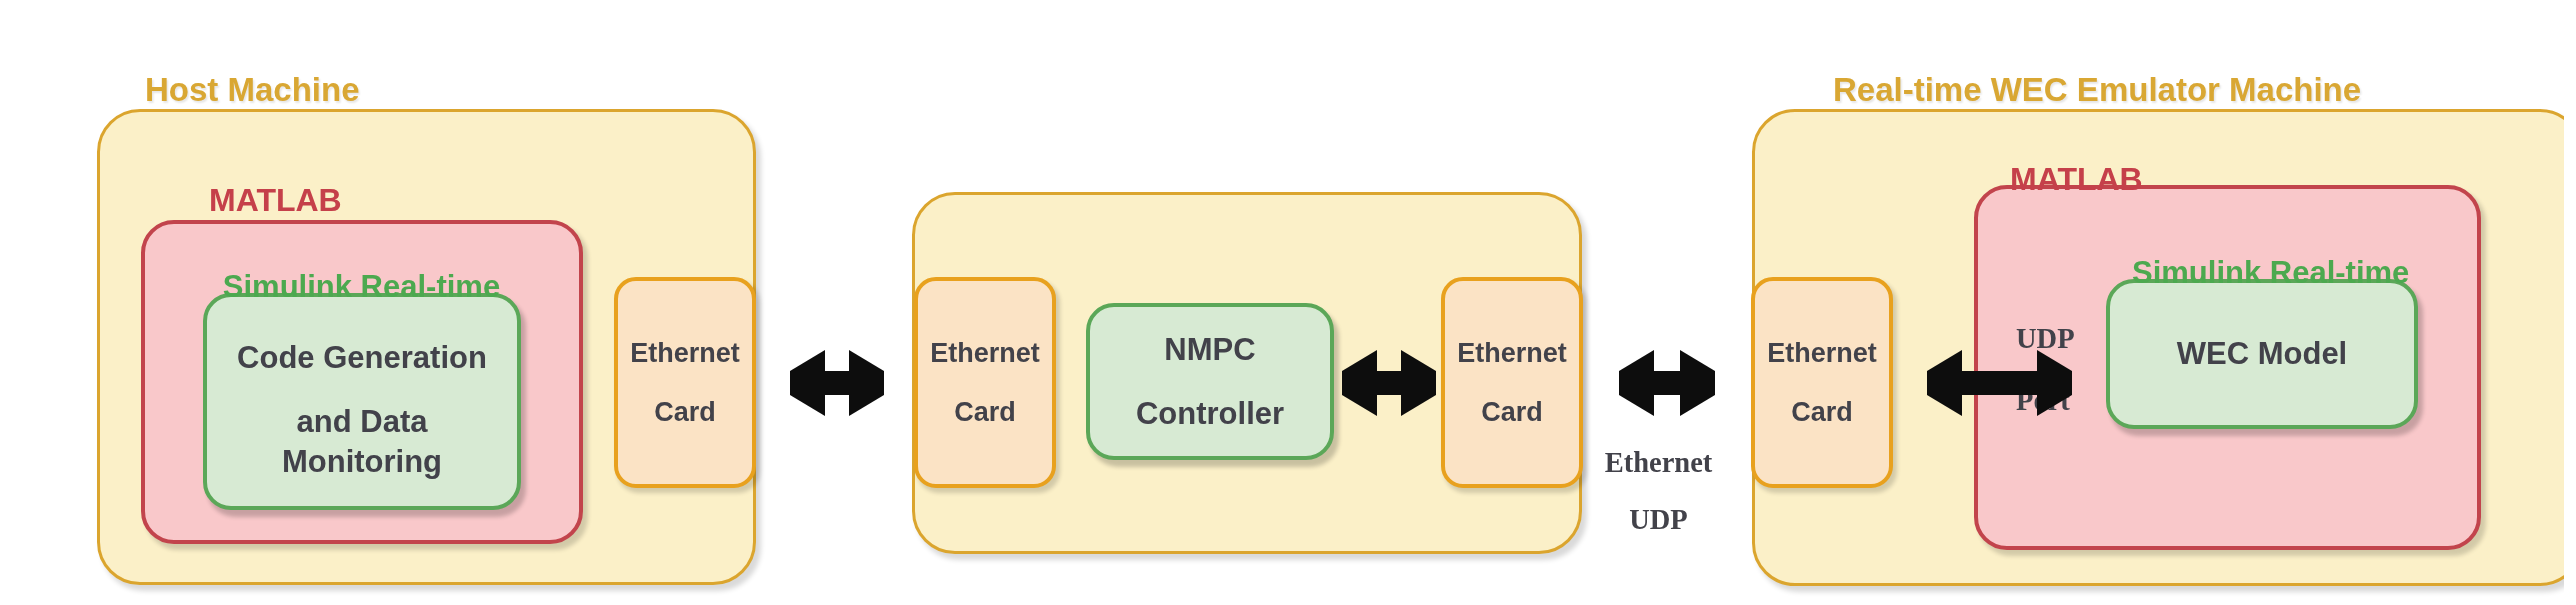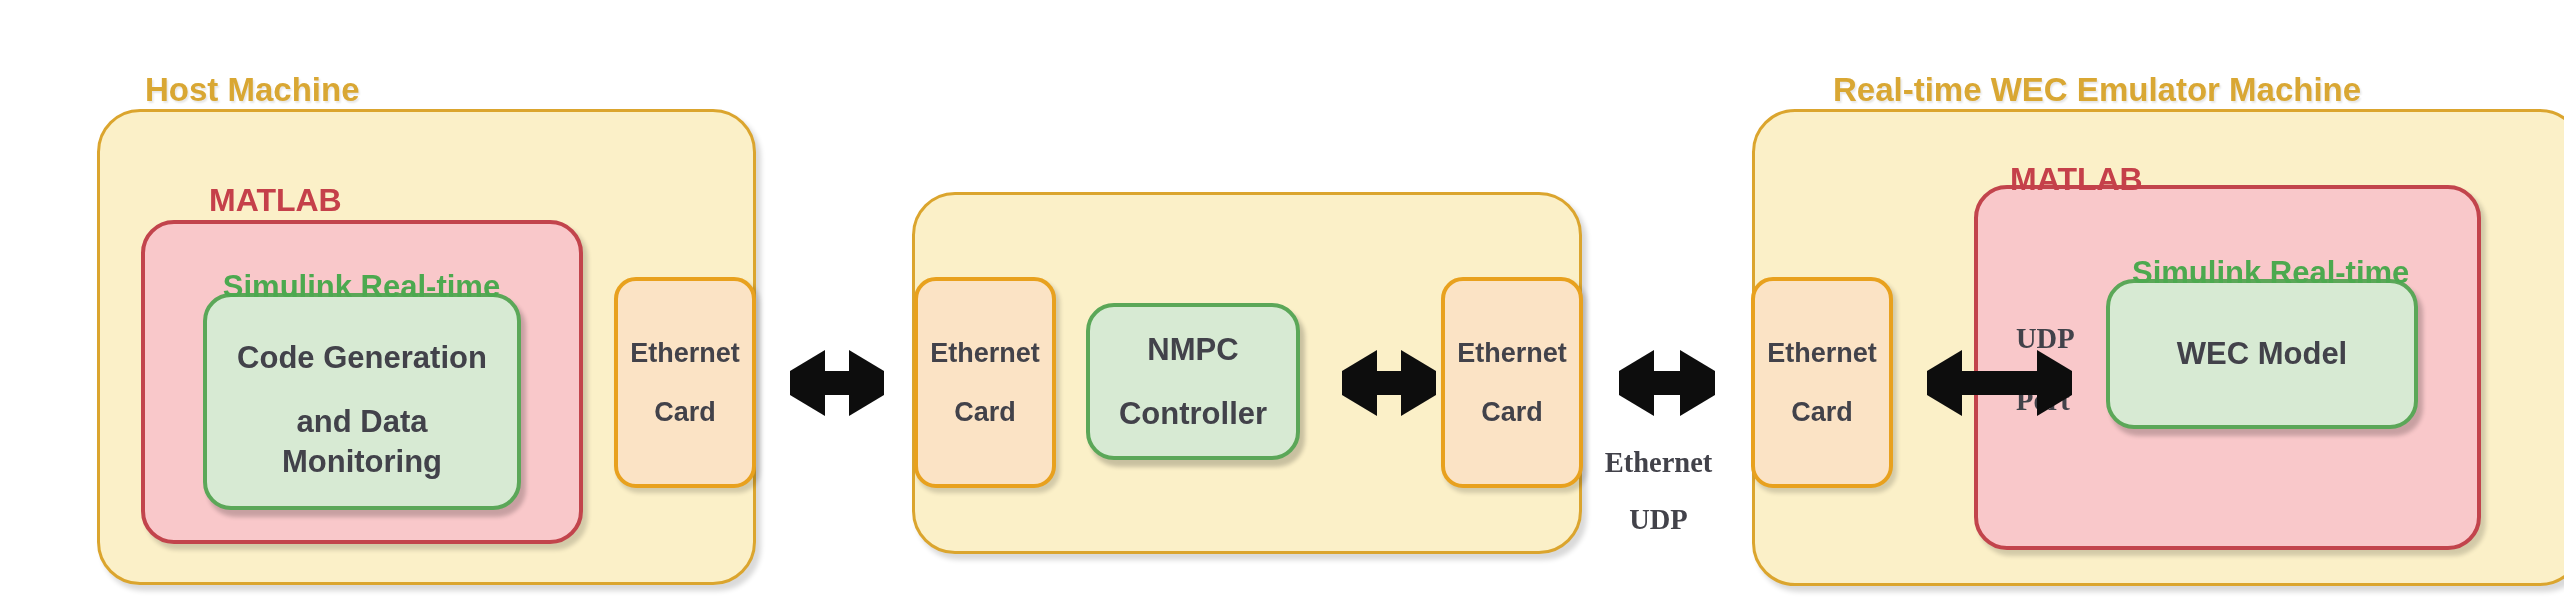--- a/index.html
+++ b/index.html
@@ -46,21 +46,21 @@
   .host-matlab{left:173px;top:146px;}
   .host-pink{left:117px;top:196px;width:442px;height:324px;}
   .host-simulink{left:177px;top:233px;width:321px;text-align:center;}
   .host-green{left:179px;top:269px;width:318px;height:217px;justify-content:flex-end;}
   .host-card{left:590px;top:253px;width:142px;height:211px;}
   .arrow-1{left:730px;top:337px;width:161px;}
 
   .sg-title{left:917px;top:72px;width:416px;text-align:center;}
   .sg-box{left:888px;top:168px;width:670px;height:362px;}
   .sg-card-left{left:890px;top:253px;width:142px;height:211px;}
-  .sg-nmpc{left:1062px;top:279px;width:214px;height:157px;}
+  .sg-nmpc{left:1062px;top:279px;width:248px;height:157px;}
   .sg-card-right{left:1417px;top:253px;width:142px;height:211px;}
   .arrow-2{left:1282px;top:337px;width:136px;}
 
   .arrow-3{left:1559px;top:337px;width:168px;}
   .eth-udp-label{left:1551px;top:398px;width:167px;text-align:center;line-height:33px;}
 
   .wec-title{left:1797px;top:33px;text-align:center;}
   .wec-box{left:1728px;top:85px;width:831px;height:477px;}
   .wec-card{left:1727px;top:253px;width:142px;height:211px;}
   .wec-matlab{left:1974px;top:125px;width:139px;text-align:center;}

